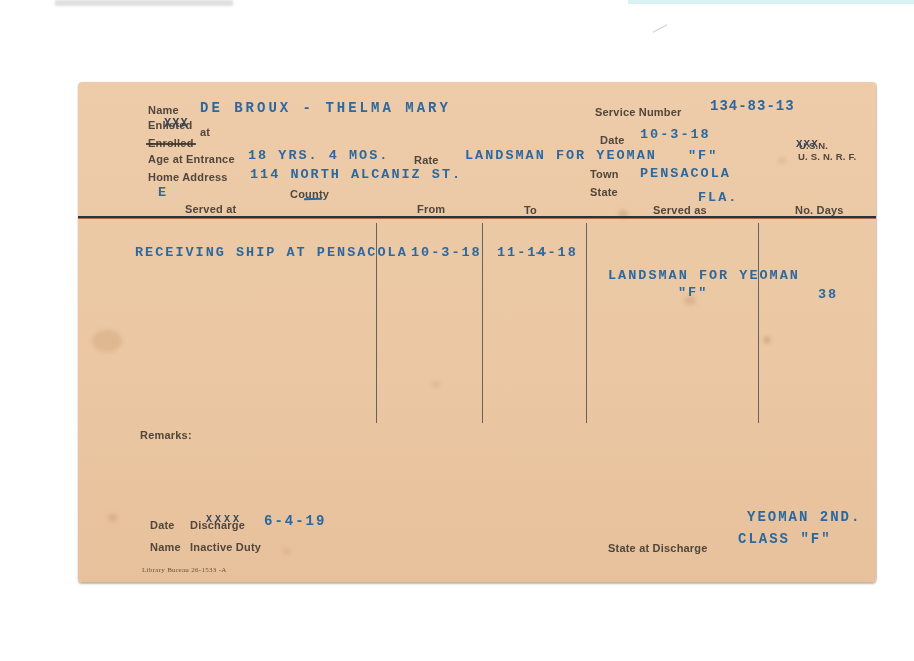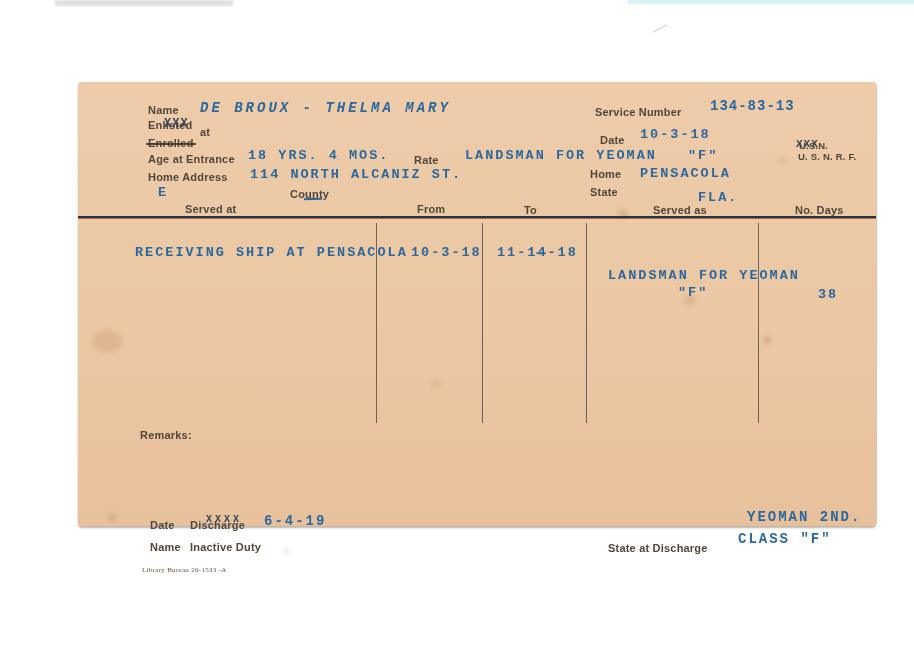--- a/index.html
+++ b/index.html
@@ -5,29 +5,29 @@
   html,body{margin:0;padding:0;}
   body{width:914px;height:661px;background:#ffffff;position:relative;overflow:hidden;
        font-family:"Liberation Sans",sans-serif;}
   .page{position:absolute;inset:0;}
   
   .artifact{position:absolute;}
   .cyan-strip{left:628px;top:0;width:286px;height:4px;background:#d9f2f4;}
   .smudge{left:55px;top:0;width:178px;height:6px;background:rgba(110,110,110,.22);filter:blur(1px);}
   .pencil-mark{left:652px;top:28px;width:16px;height:1px;background:rgba(120,120,120,.35);transform:rotate(-28deg);}
   
-  .card{position:absolute;left:78px;top:82px;width:798px;height:444px;border-radius:4px;
+  .card{position:absolute;left:78px;top:82px;width:798px;height:500px;border-radius:4px;
         background:linear-gradient(180deg,#eecca9 0%,#ebc7a3 55%,#e7c19c 100%);
         box-shadow:0 2px 2px rgba(120,90,60,.45),1px 0 1px rgba(120,90,60,.25);}
   .plabel{position:absolute;font:700 11px "Liberation Sans",sans-serif;color:#50463c;
           letter-spacing:.2px;white-space:nowrap;}
   .psmall{font-size:9.5px;}
   .typed{position:absolute;font:700 13.5px "Liberation Mono",monospace;color:#2b689f;
          letter-spacing:2px;white-space:nowrap;}
-  .t-name{font-size:14px;letter-spacing:3px;font-style:italic;}
+  .t-name{font-size:14px;letter-spacing:3px;}
   .t-service{font-size:14px;letter-spacing:1px;}
   .t-big{font-size:14px;letter-spacing:2px;}
   .xover{position:absolute;font:700 12px "Liberation Mono",monospace;color:#36455a;
          letter-spacing:1px;white-space:nowrap;}
   .strike{position:absolute;height:2px;background:rgba(60,50,45,.85);}
   .bluemark{position:absolute;height:2px;background:#2b689f;}
   .rule-dark{position:absolute;left:0;top:134px;width:798px;height:2px;background:#243440;}
   .rule-red{position:absolute;left:0;top:136px;width:798px;height:1px;background:#a5573f;opacity:.85;}
   .vline{position:absolute;top:141px;width:1px;height:200px;background:rgba(45,55,65,.7);}
   .footer-print{position:absolute;font:400 7px "Liberation Serif",serif;color:#6e523c;
@@ -79,21 +79,21 @@
     <span class="plabel" style="left:336px;top:72px">Rate</span>
     <span class="typed" style="left:387px;top:66px">LANDSMAN FOR YEOMAN</span>
     <span class="typed" style="left:610px;top:66px">"F"</span>
 
     <span class="plabel psmall" style="left:721px;top:58px">U.S.N.</span>
     <span class="xover" style="left:718px;top:56px;font-size:11px">XXX</span>
     <span class="plabel psmall" style="left:720px;top:69px">U. S. N. R. F.</span>
 
     <span class="plabel" style="left:70px;top:89px">Home Address</span>
     <span class="typed" style="left:172px;top:85px">114 NORTH ALCANIZ ST.</span>
-    <span class="plabel" style="left:512px;top:86px">Home</span>
+    <span class="plabel" style="left:512px;top:86px">Town</span>
     <span class="typed" style="left:562px;top:84px">PENSACOLA</span>
 
     <span class="typed" style="left:80px;top:103px">E</span>
     <span class="plabel" style="left:212px;top:106px">County</span>
     <div class="bluemark" style="left:226px;top:116px;width:18px;transform:rotate(-2deg)"></div>
     <span class="plabel" style="left:512px;top:104px">State</span>
     <span class="typed" style="left:620px;top:108px">FLA.</span>
 
     <span class="plabel" style="left:107px;top:121px">Served at</span>
     <span class="plabel" style="left:339px;top:121px">From</span>

